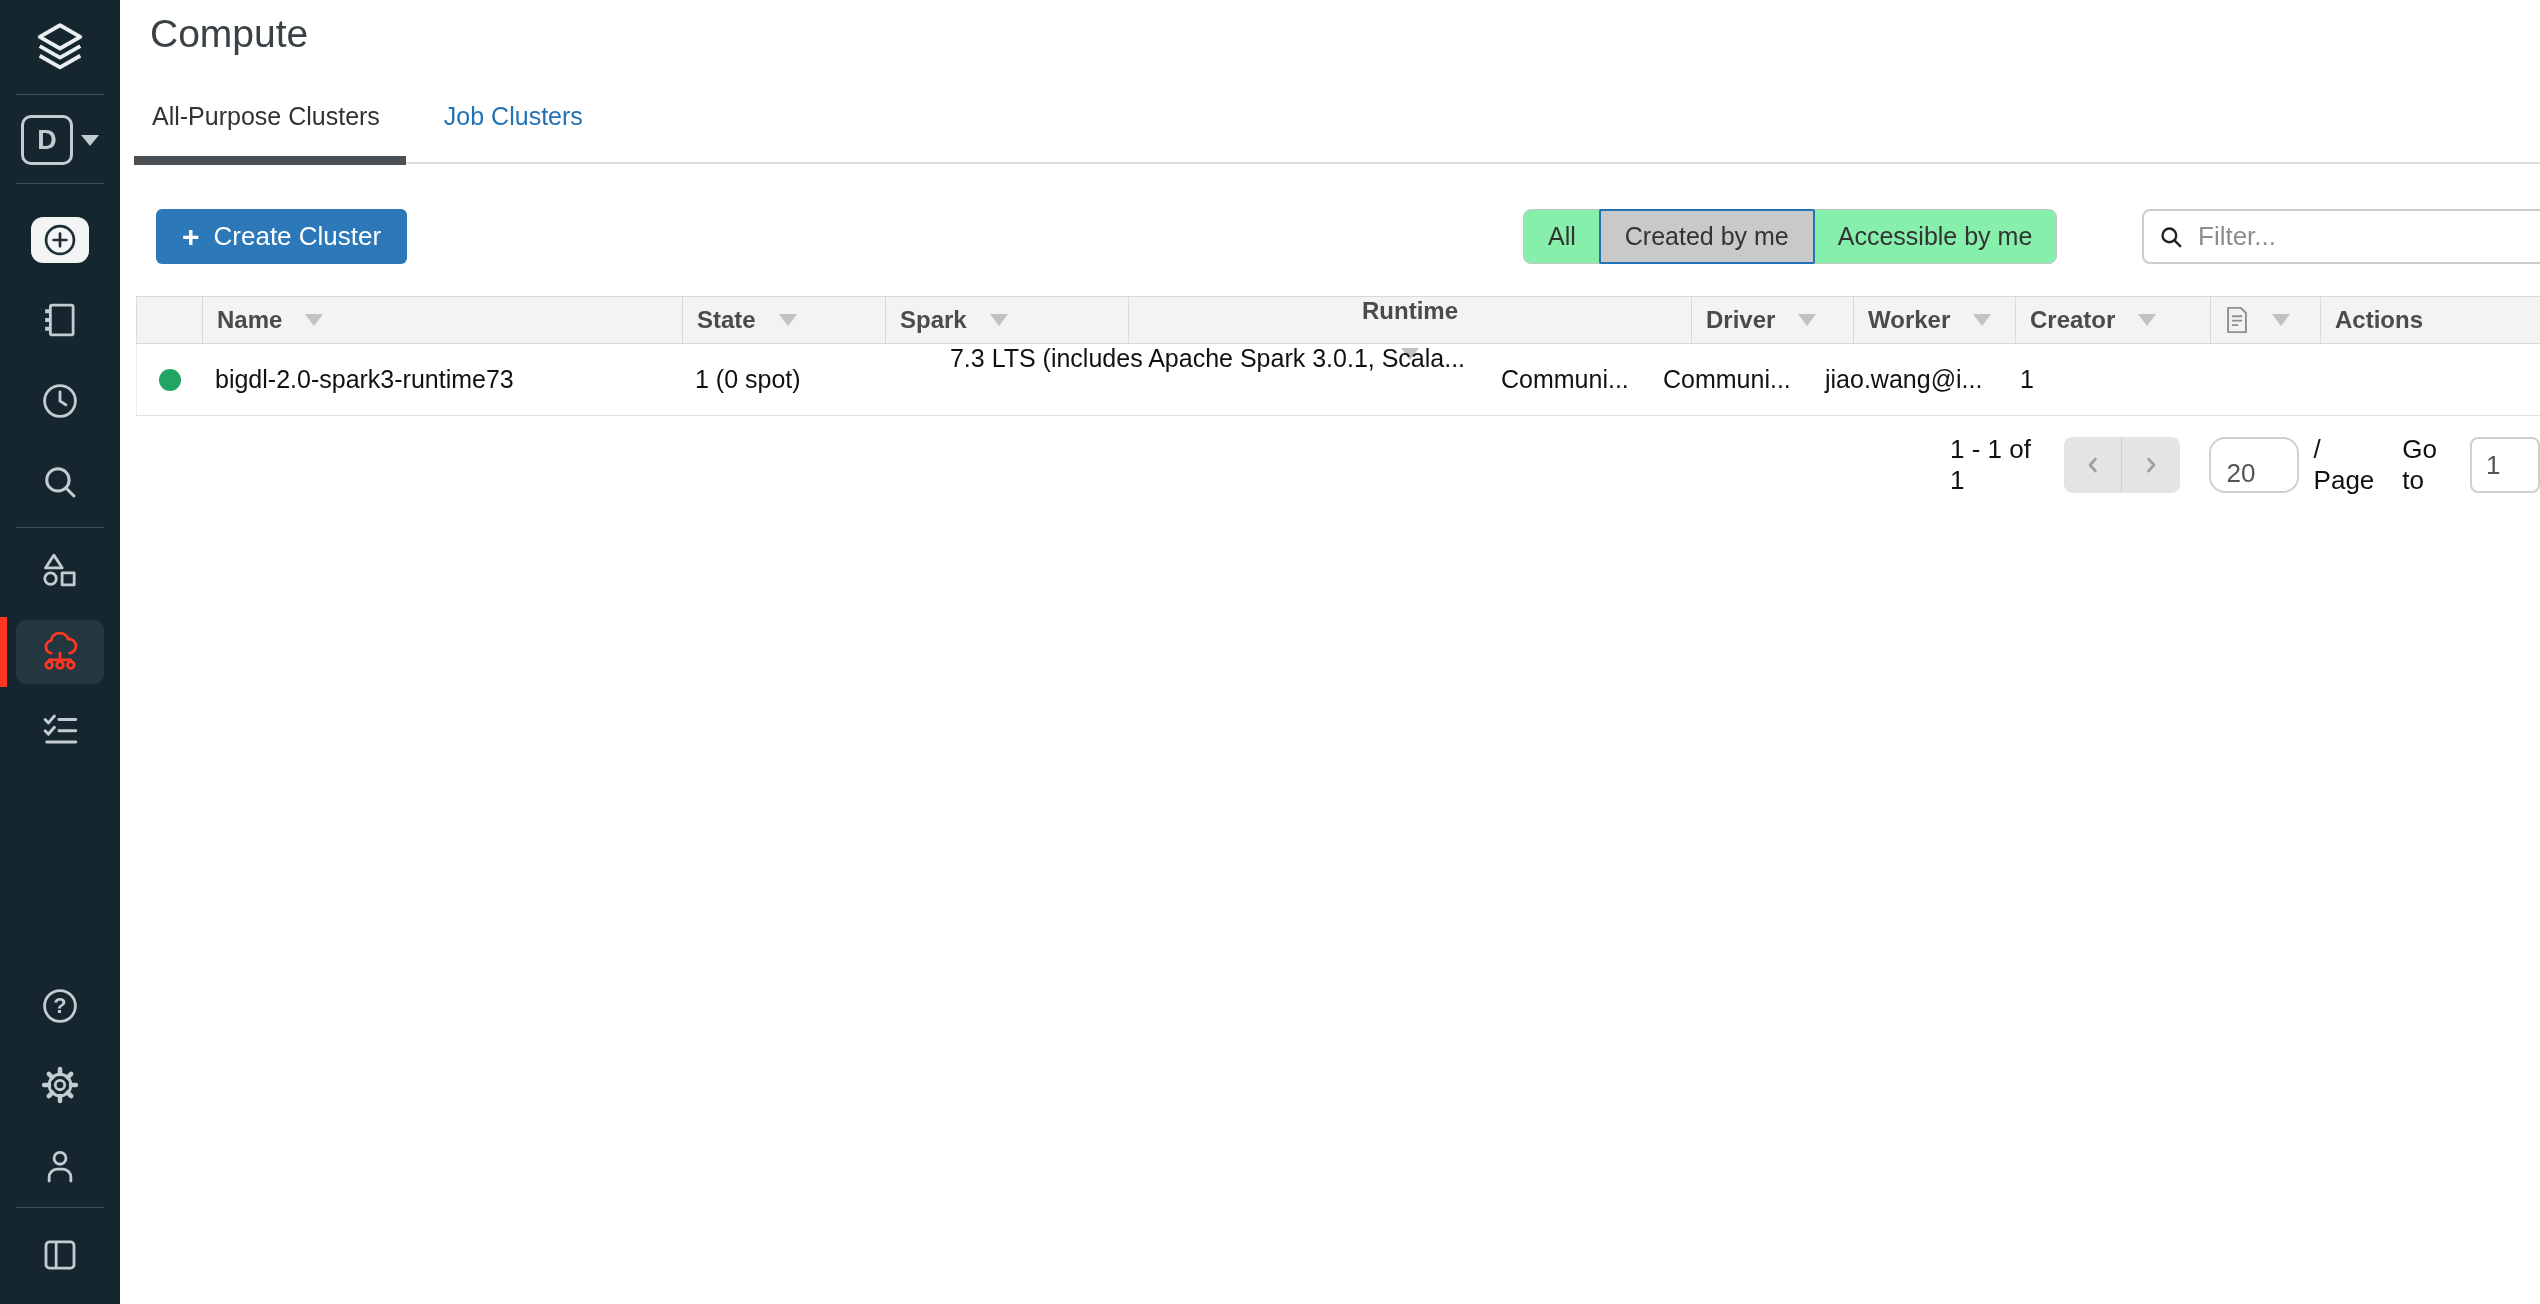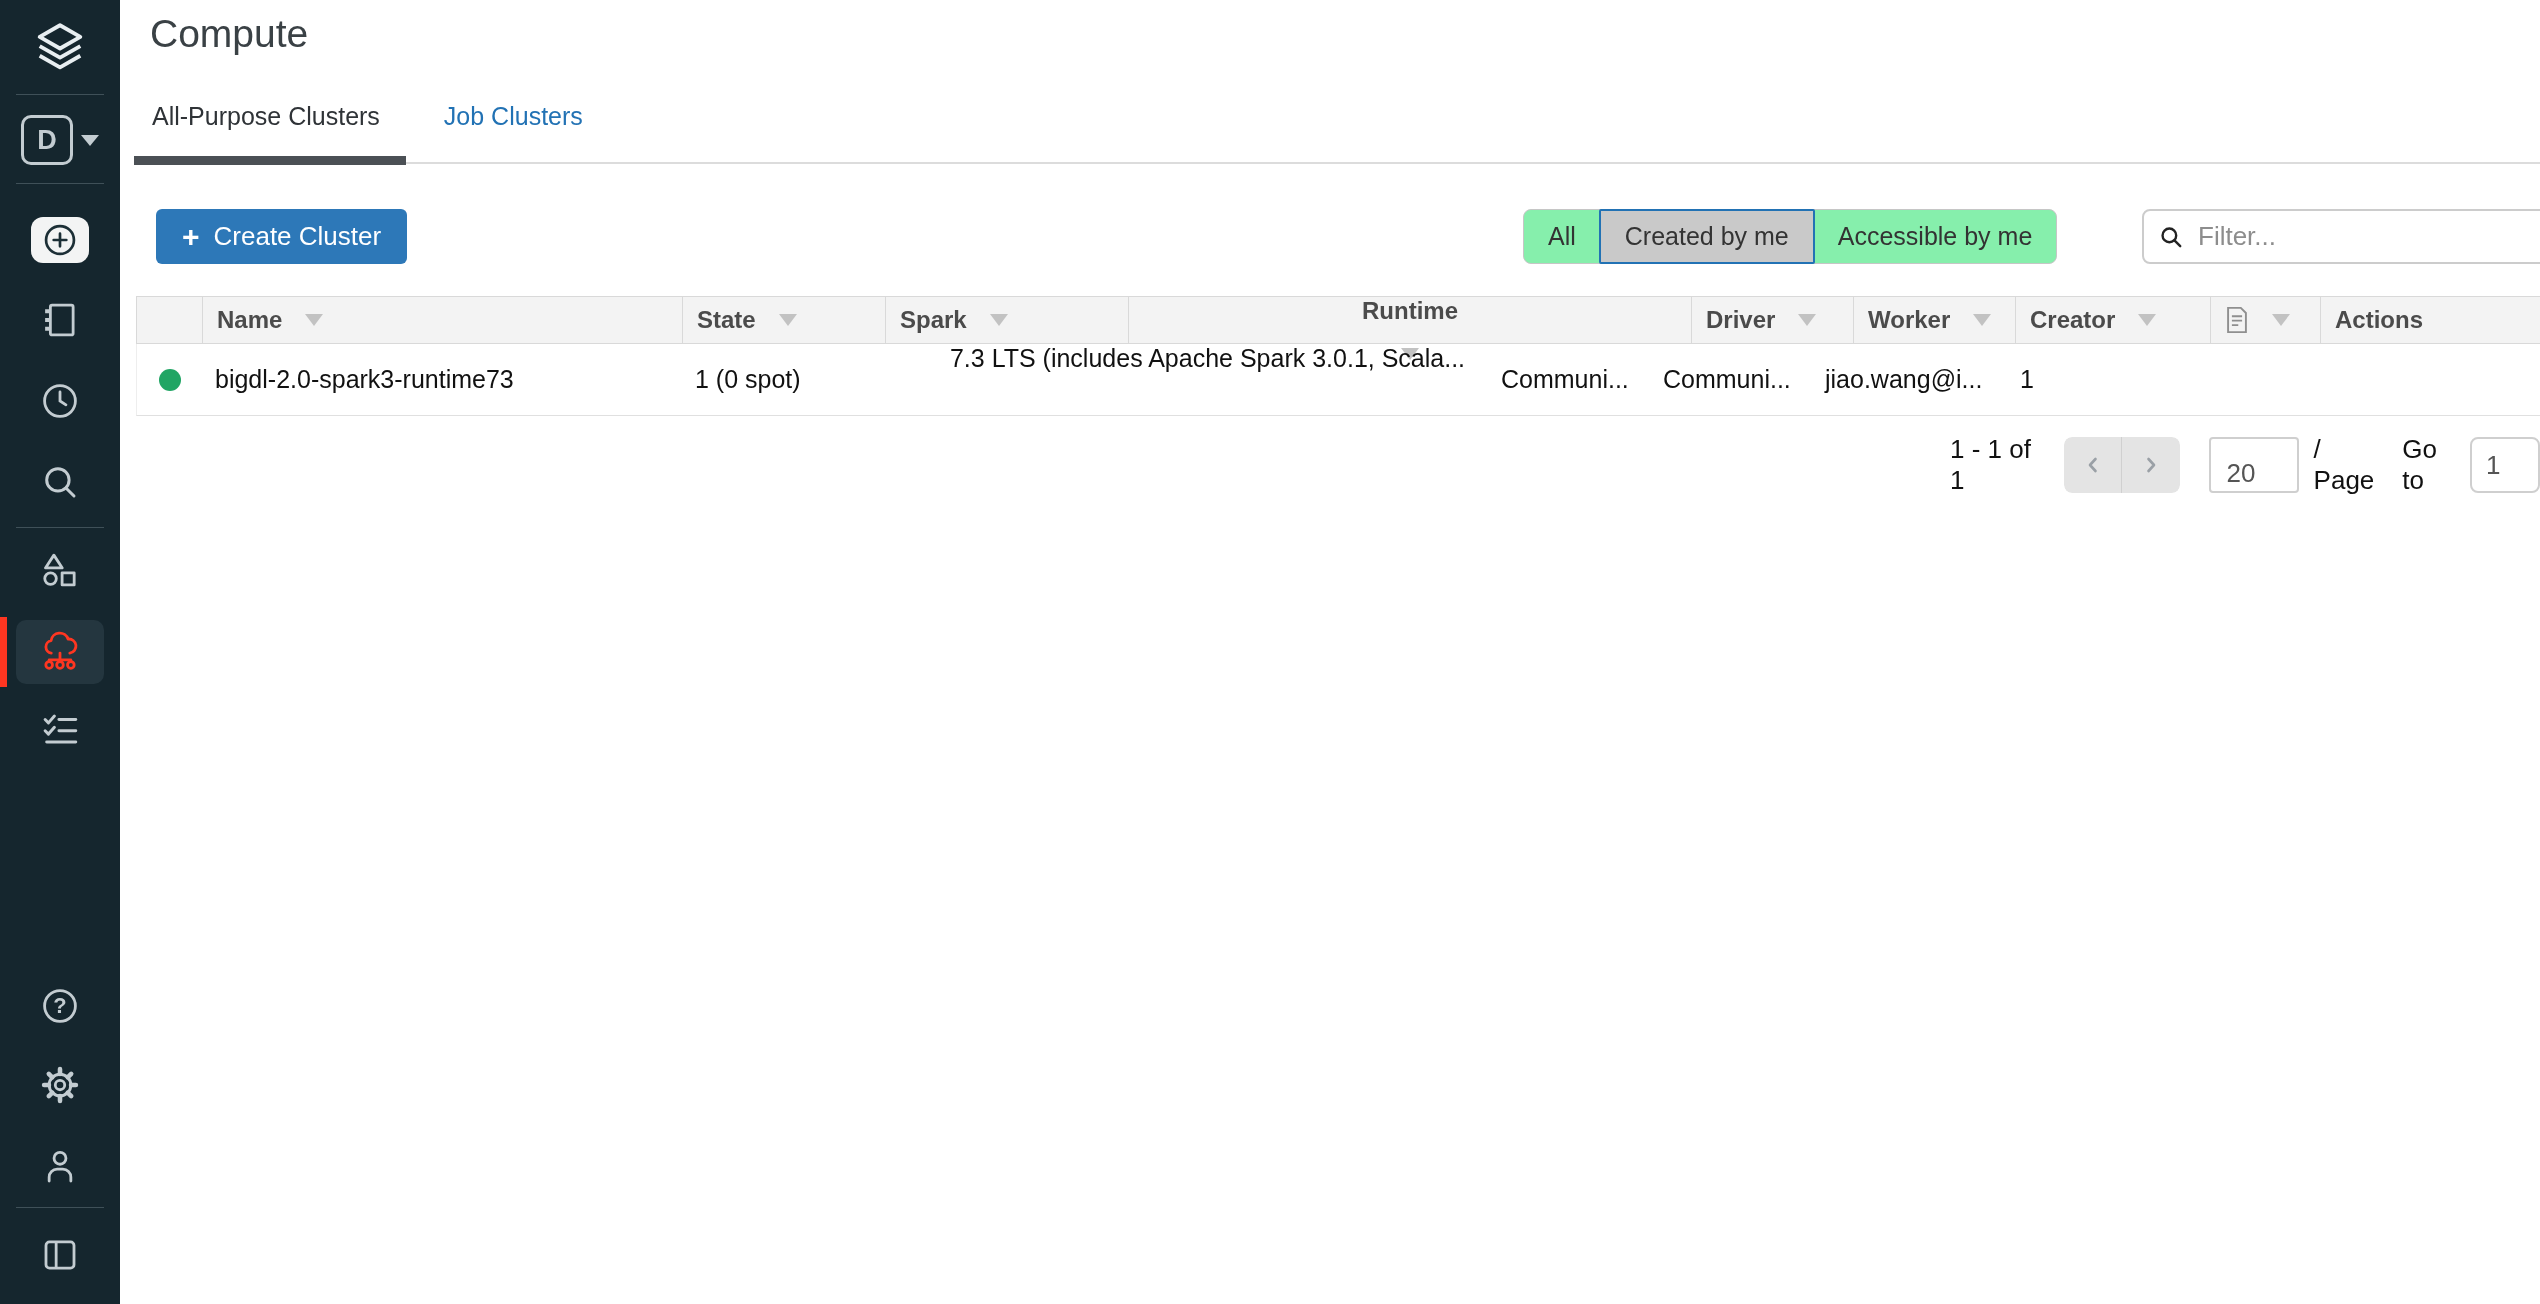--- a/index.html
+++ b/index.html
@@ -61,21 +61,21 @@
   .c-notebooks{width:110px;}
   .c-actions{flex:1;}
   .status-dot{width:22px;height:22px;border-radius:50%;background:#20a564;}
   
   .pagination{position:absolute;left:1950px;top:437px;height:56px;display:flex;align-items:center;font-size:26px;color:#111;}
   .range-text{margin-right:26px;}
   .pager-group{display:flex;border-radius:8px;overflow:hidden;}
   .pager-btn{width:67px;height:56px;background:#e4e4e4;border:none;display:flex;align-items:center;justify-content:center;cursor:pointer;padding:0;}
   .pager-btn.prev{border-right:1px solid #d0d0d0;border-radius:8px 0 0 8px;}
   .pager-btn.next{border-radius:0 8px 8px 0;}
-  .page-size-input{margin-left:29px;width:90px;height:56px;border:2px solid #cfcfcf;border-radius:4px;box-sizing:border-box;
+  .page-size-input{margin-left:29px;width:90px;height:56px;border:2px solid #cfcfcf;border-radius:16px;box-sizing:border-box;
       font-size:26px;font-family:inherit;color:#555;padding:16px 0 0 16px;outline:none;}
   .per-page{margin-left:15px;}
   .goto-label{margin-left:24px;}
   .goto-input{margin-left:13px;width:70px;height:56px;border:2px solid #cfcfcf;border-radius:8px;box-sizing:border-box;
       font-size:26px;font-family:inherit;color:#555;padding:0 0 0 14px;outline:none;}
 </style>
 </head>
 <body>
 
 <div class="screen">

